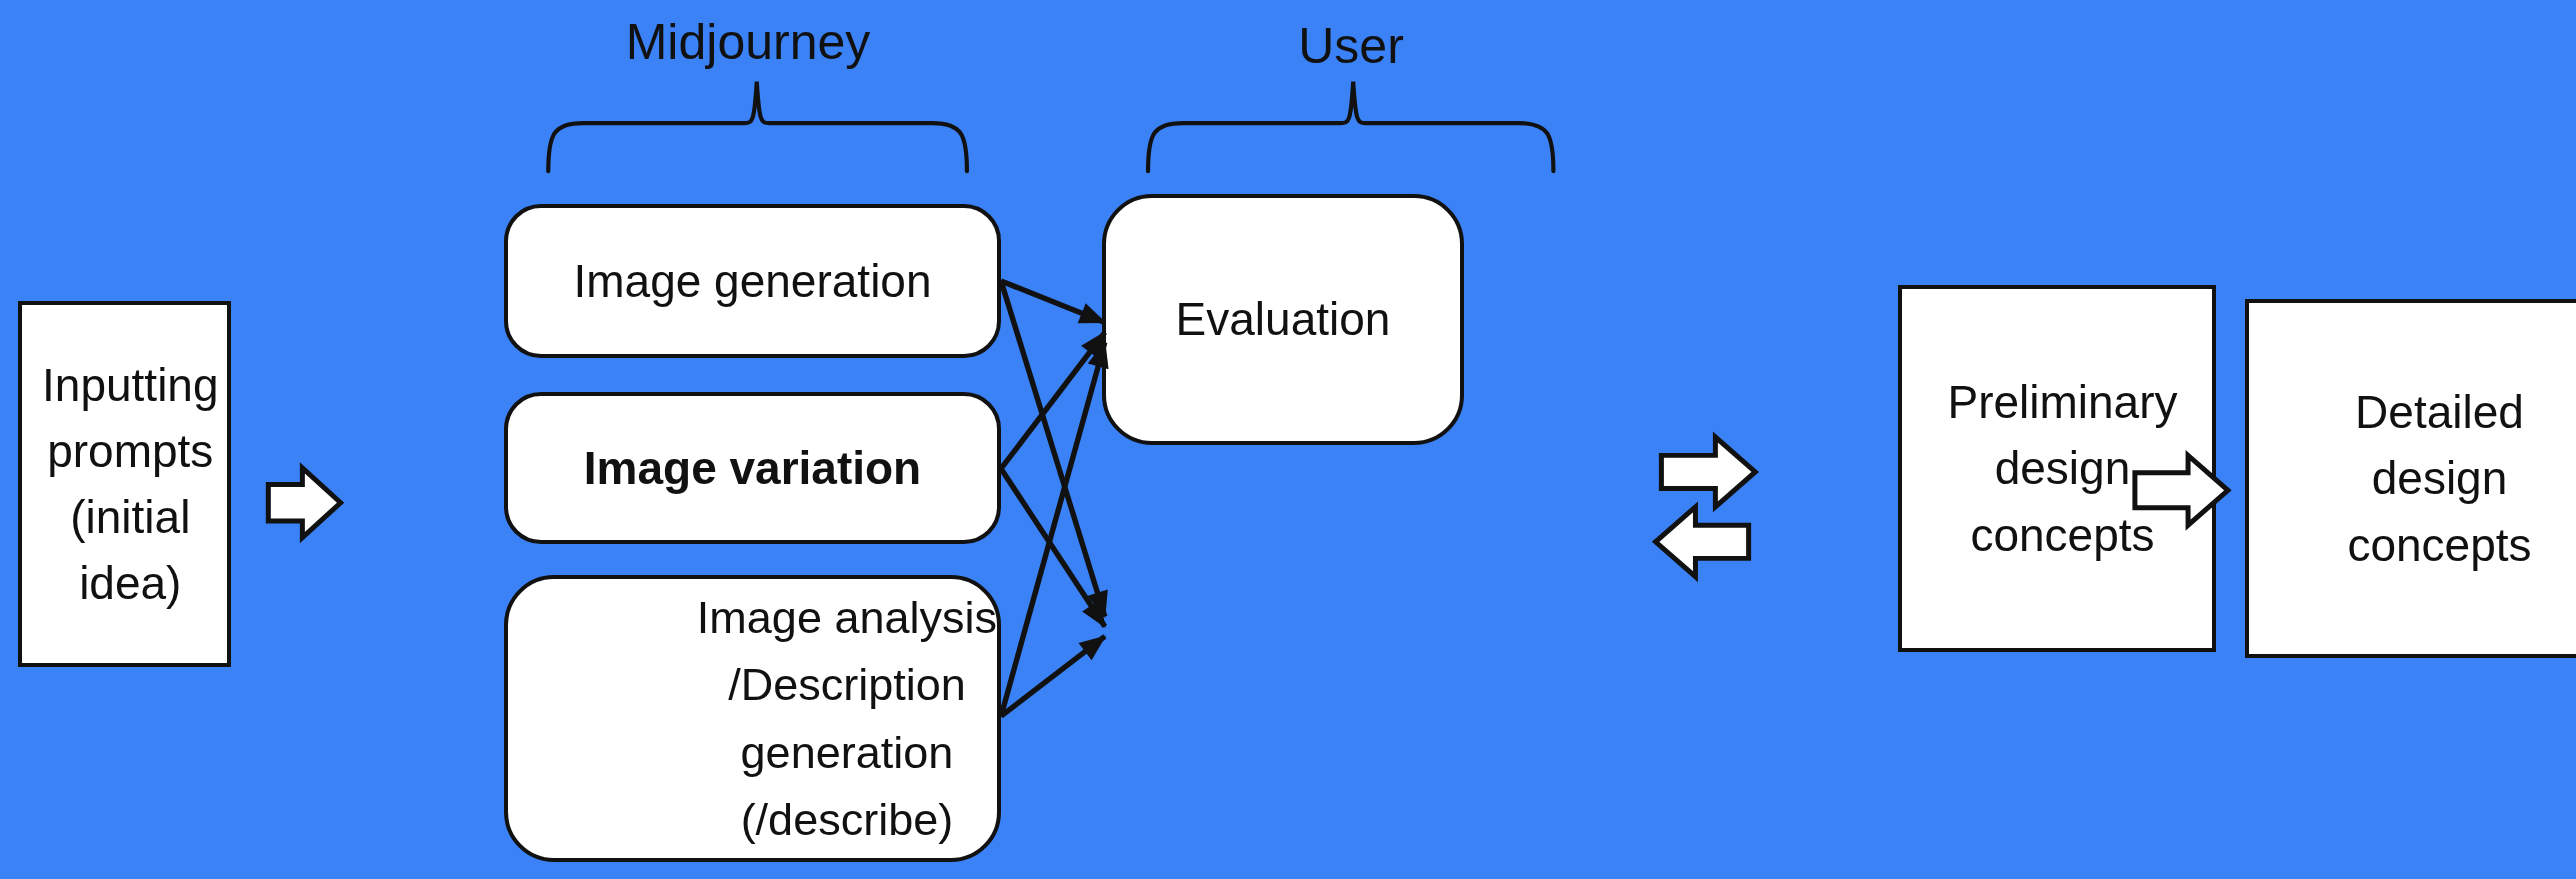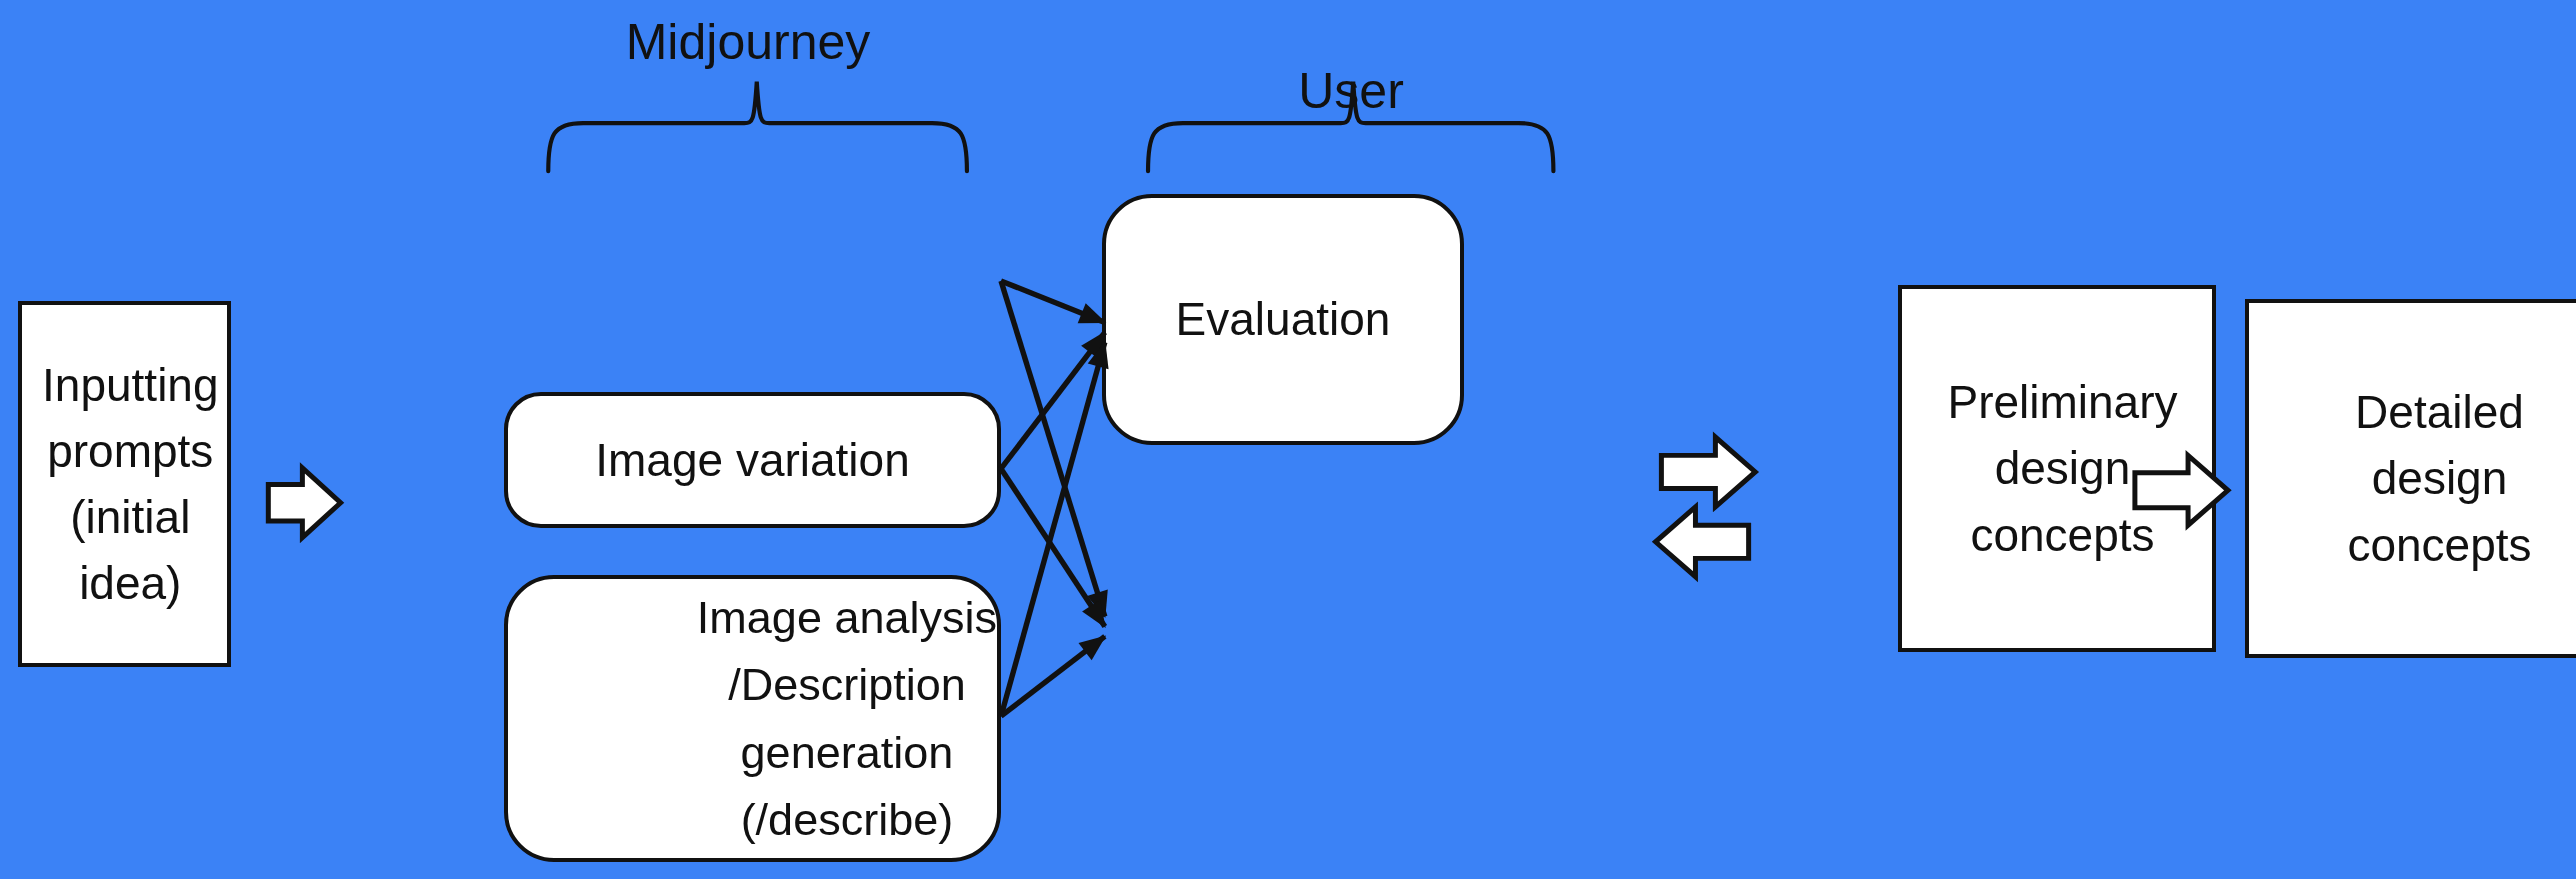--- a/index.html
+++ b/index.html
@@ -67,31 +67,34 @@
     fill: #ffffff;
     stroke-linejoin: miter;
   }
 </style>
 </head>
 <body>
 
 <div id="canvas">
 
   <div class="group-title" style="left:748px; top:13.3px;">Midjourney</div>
-  <div class="group-title" style="left:1351px; top:16.6px;margin-top:45px;">User</div>
+  <div class="group-title" style="left:1351px; top:16.6px;">User</div>
 
   <div class="node sharp" style="left:18.3px; top:301px; width:213px; height:366px;">
     <div class="node-label">Inputting
 prompts
 (initial
 idea)</div>
   </div>
 
+  <div class="node round45" style="left:504px; top:204px; width:497px; height:154px;">
+    <div class="node-label">Image generation</div>
+  </div>
 
-  <div class="node round45" style="left:504px; top:392px; width:497px; height:136px;">
+  <div class="node round45" style="left:504px; top:392px; width:497px; height:152px;font-weight:bold;">
     <div class="node-label">Image variation</div>
   </div>
 
   <div class="node round60" style="left:504px; top:575px; width:497px; height:287px;justify-content:flex-end;">
     <div class="node-label" style="line-height:1.5; font-size:45px;">Image analysis
 /Description
 generation
 (/describe)</div>
   </div>
 

